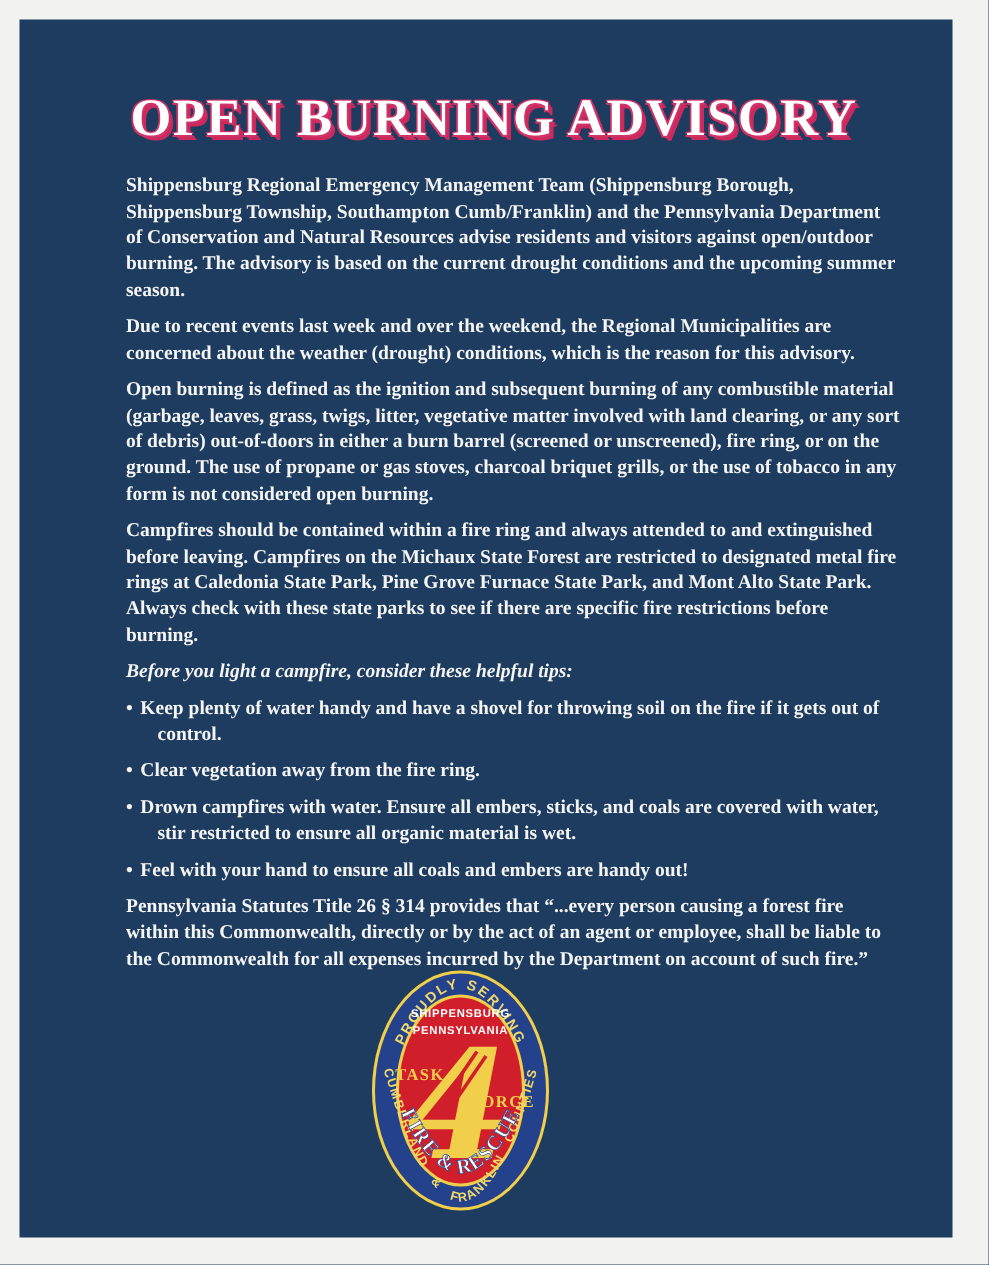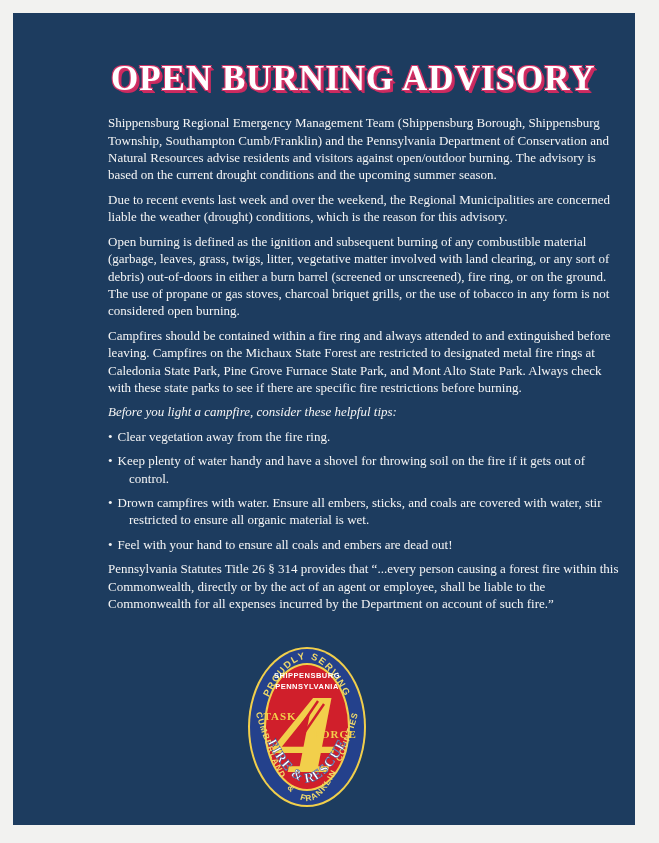--- a/index.html
+++ b/index.html
@@ -13,40 +13,39 @@
   .card {
     position: absolute;
     left: 13px; top: 13px;
     width: 622px; height: 812px;
     background: #1d3c5f;
   }
   .content {
     position: absolute;
     left: 71px; top: 46px;
     width: 516px;
-    margin-left: 24px;
   }
   h1.title {
     margin: 0 0 15px 3px;
     font-family: "Liberation Serif", serif;
     font-size: 35px;
     font-weight: 700;
     letter-spacing: 1px;
     line-height: 1.15;
     color: #ffffff;
     text-shadow:
       -1px -1px 0 #d23367, 1px -1px 0 #d23367,
       -1px 1px 0 #d23367, 1px 1px 0 #d23367,
       2px 2px 0 #cb2a5f, 3px 3px 0 #cb2a5f;
     white-space: nowrap;
   }
   .content p, .content li {
     font-family: "Liberation Serif", serif;
     font-size: 13px;
-    font-weight: 400;
+    font-weight: 700;
     line-height: 1.34;
     color: #f5f5f5;
     margin: 0 0 7px 0;
   }
   p.tips-intro { font-style: italic; }
   ul.tips-list { list-style: none; margin: 0; padding: 0; }
   ul.tips-list li { padding-left: 21px; text-indent: -21px; }
   .bullet { margin-right: 5px; }
   .badge {
     position: absolute;
@@ -89,31 +88,31 @@
 </style>
 </head>
 <body>
 
 <div class="card">
   <div class="content">
 
     <h1 class="title">OPEN BURNING ADVISORY</h1>
 
     <p>Shippensburg Regional Emergency Management Team (Shippensburg Borough, Shippensburg Township, Southampton Cumb/Franklin) and the Pennsylvania Department of Conservation and Natural Resources advise residents and visitors against open/outdoor burning. The advisory is based on the current drought conditions and the upcoming summer season.</p>
-    <p>Due to recent events last week and over the weekend, the Regional Municipalities are concerned liable the weather (drought) conditions, which is the reason for this advisory.</p>
+    <p>Due to recent events last week and over the weekend, the Regional Municipalities are concerned about the weather (drought) conditions, which is the reason for this advisory.</p>
     <p>Open burning is defined as the ignition and subsequent burning of any combustible material (garbage, leaves, grass, twigs, litter, vegetative matter involved with land clearing, or any sort of debris) out-of-doors in either a burn barrel (screened or unscreened), fire ring, or on the ground.  The use of propane or gas stoves, charcoal briquet grills, or the use of tobacco in any form is not considered open burning.</p>
     <p>Campfires should be contained within a fire ring and always attended to and extinguished before leaving.  Campfires on the Michaux State Forest are restricted to designated metal fire rings at Caledonia State Park, Pine Grove Furnace State Park, and Mont Alto State Park. Always check with these state parks to see if there are specific fire restrictions before burning.</p>
 
     <p class="tips-intro">Before you light a campfire, consider these helpful tips:</p>
 
     <ul class="tips-list">
+      <li><span class="bullet">•</span><span>Keep plenty of water handy and have a shovel for throwing soil on the fire if it gets out of control.</span></li>
       <li><span class="bullet">•</span><span>Clear vegetation away from the fire ring.</span></li>
-      <li><span class="bullet">•</span><span>Keep plenty of water handy and have a shovel for throwing soil on the fire if it gets out of control.</span></li>
       <li><span class="bullet">•</span><span>Drown campfires with water. Ensure all embers, sticks, and coals are covered with water, stir restricted to ensure all organic material is wet.</span></li>
-      <li><span class="bullet">•</span><span>Feel with your hand to ensure all coals and embers are dead out!</span></li>
+      <li><span class="bullet">•</span><span>Feel with your hand to ensure all coals and embers are handy out!</span></li>
     </ul>
 
     <p>Pennsylvania Statutes Title 26 § 314 provides that “...every person causing a forest fire within this Commonwealth, directly or by the act of an agent or employee, shall be liable to the Commonwealth for all expenses incurred by the Department on account of such fire.”</p>
   </div>
 
   <div class="badge">
     <svg width="122" height="164" viewBox="0 0 122 164" xmlns="http://www.w3.org/2000/svg">
       <defs>
         <path id="arcTop" d="M 13 74 Q 61 -46 109 74" fill="none"></path>
         <path id="arcBottom" d="M 8 62 Q 61 250 114 62" fill="none"></path>

